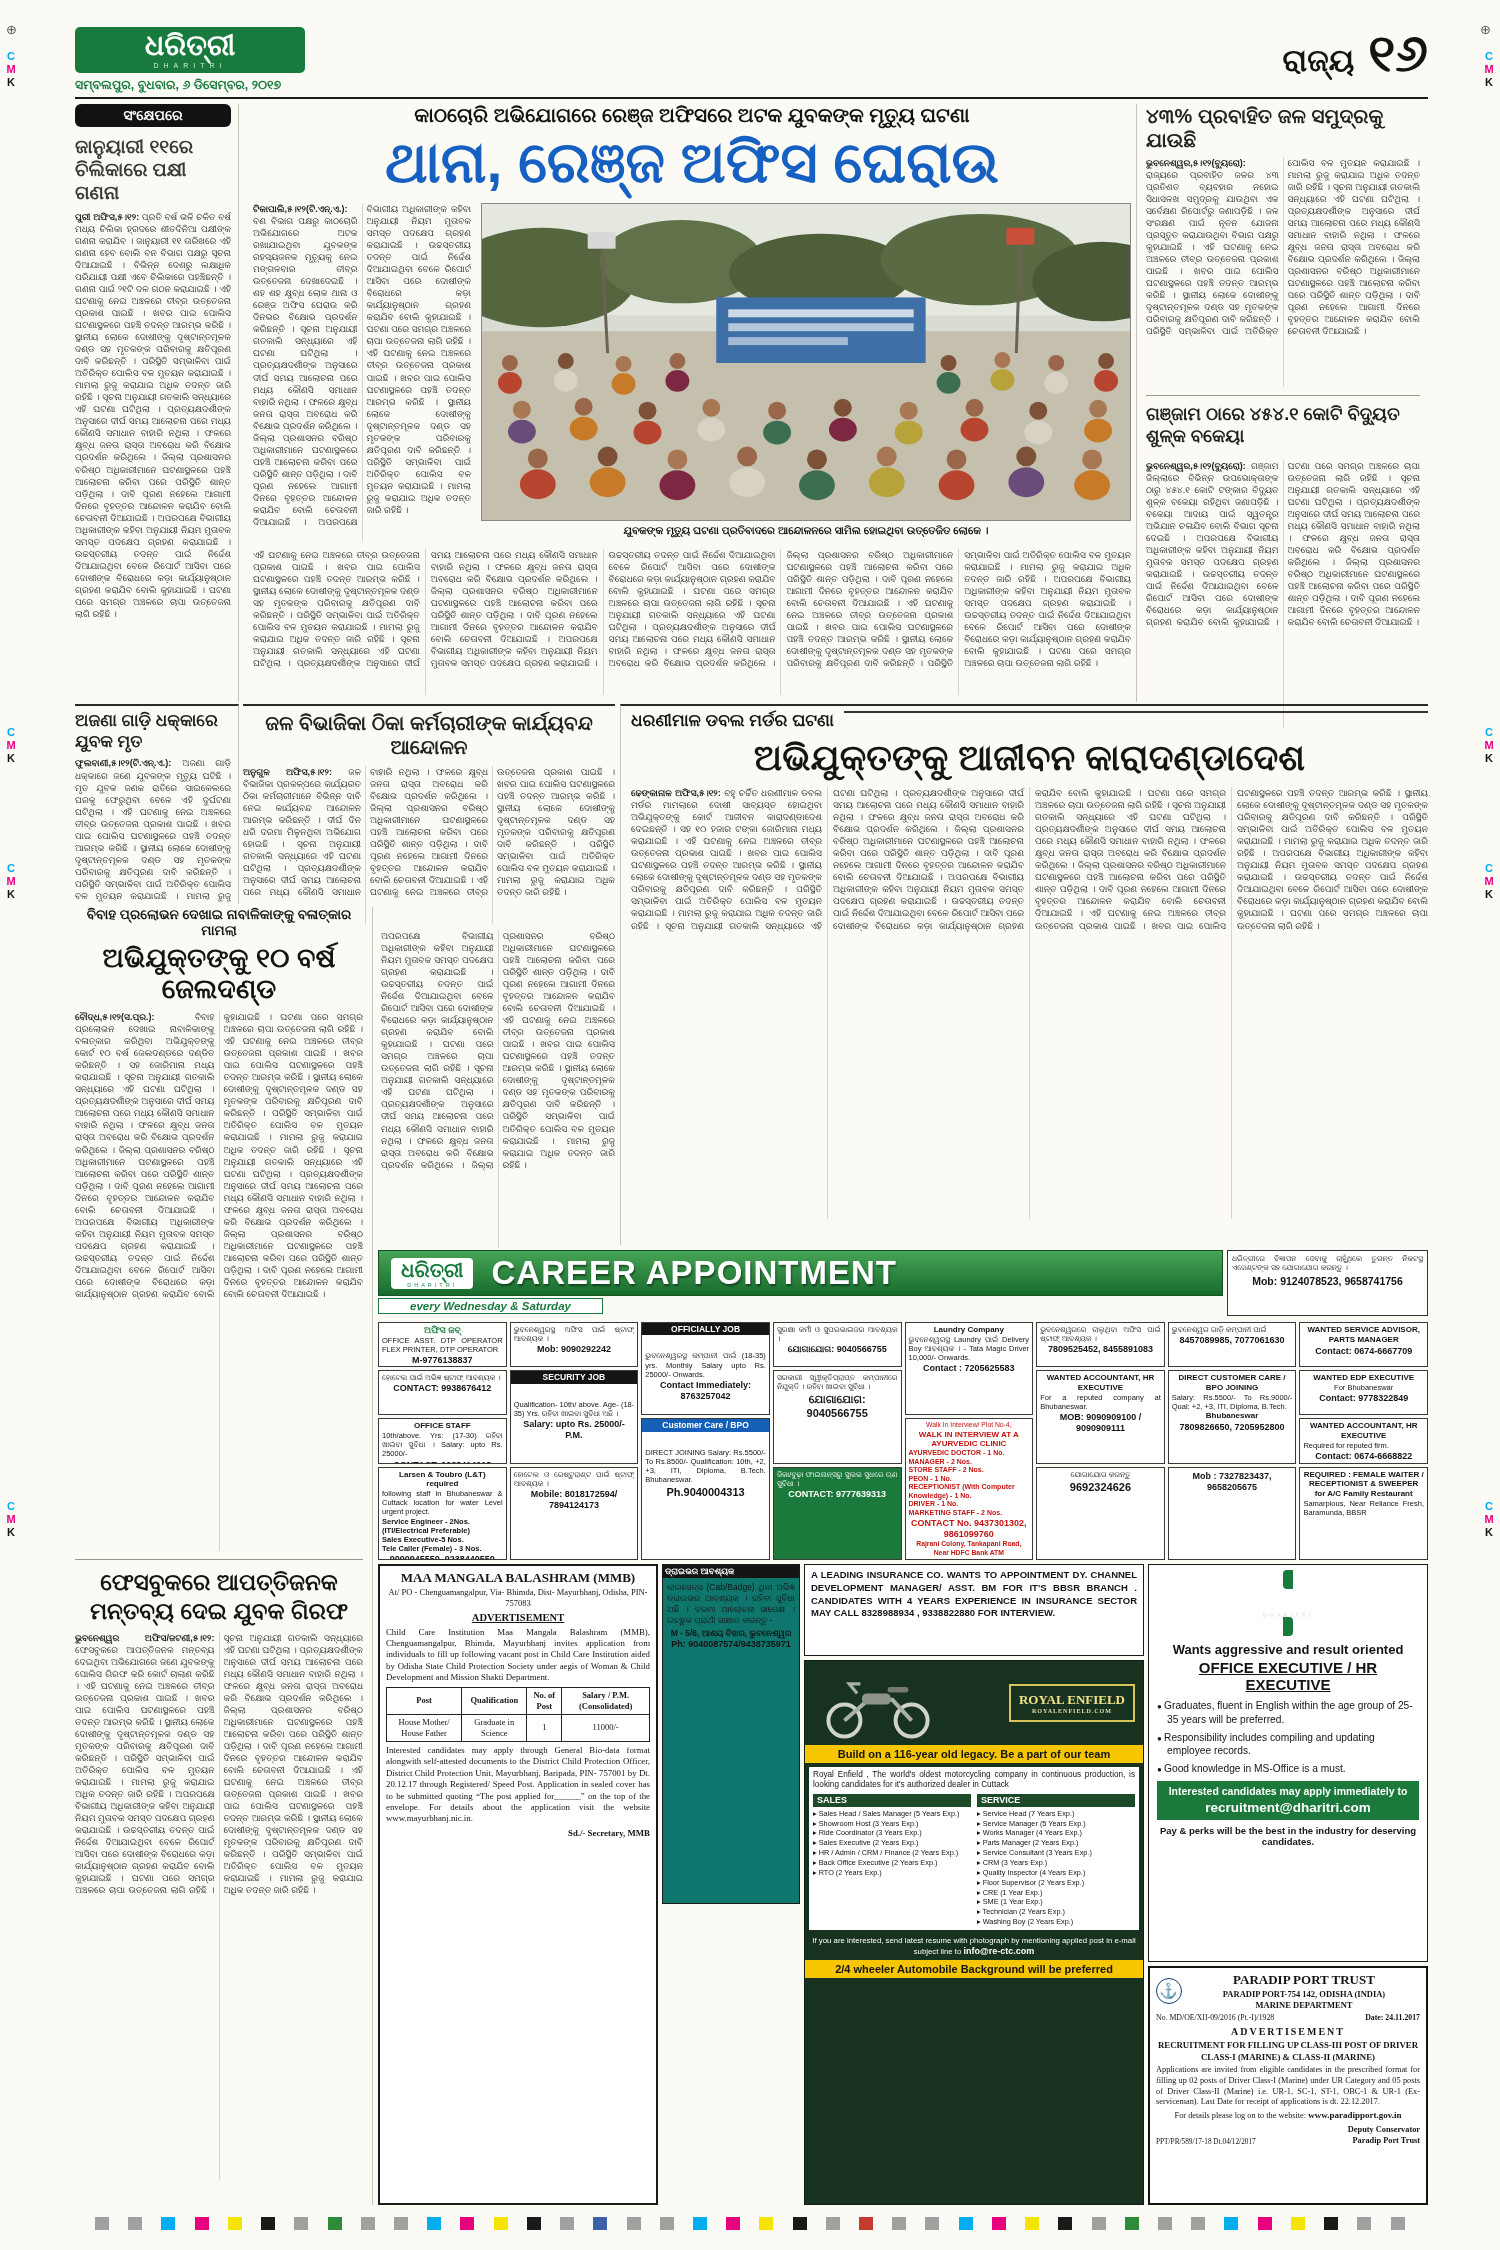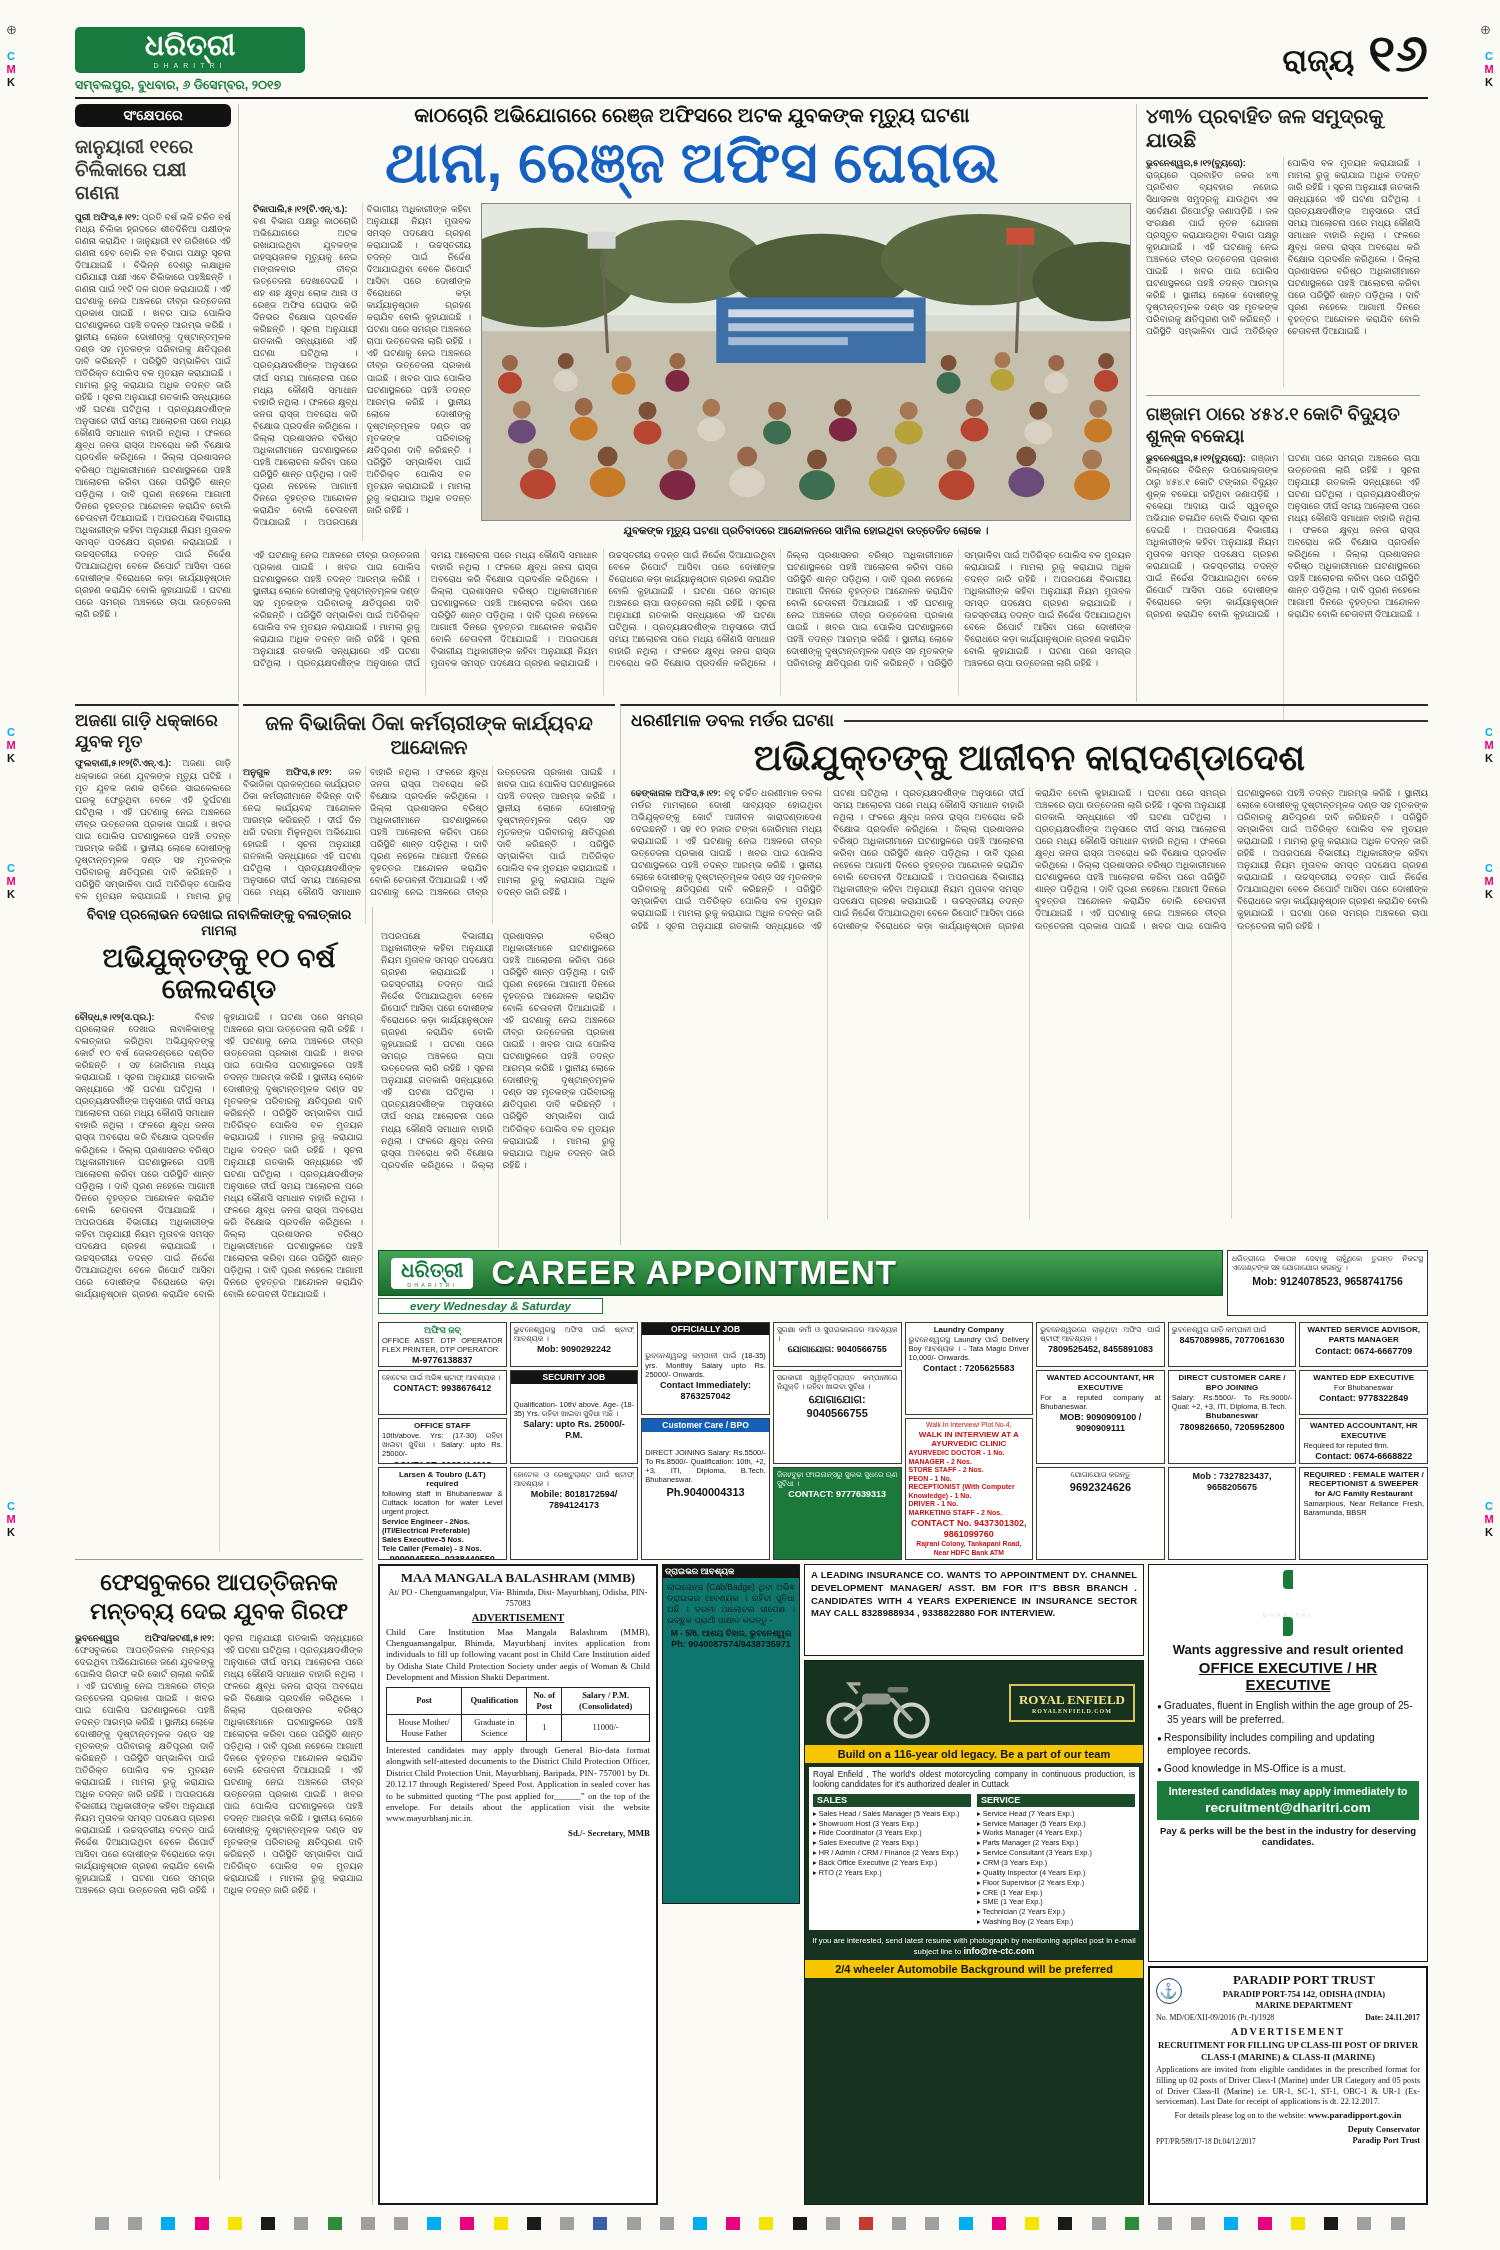--- a/index.html
+++ b/index.html
@@ -23,24 +23,24 @@
 .page-label .sec{font-size:31px;font-weight:bold}
 .page-label .num{font-size:52px;font-weight:bold;line-height:1}
 .head-rule{border-top:2px solid #1d1d1d}
 
 .brief-tag{background:#121212;color:#fff;font-size:14px;font-weight:bold;text-align:center;border-radius:6px;padding:3px 0}
 .hl{font-weight:bold;color:#222;line-height:1.22}
 .hl-brief{font-size:19px;margin:8px 0 6px;color:#3a3a3a}
 .kicker{font-size:20px;font-weight:bold;text-align:center;color:#111}
 .hl-main{font-size:57px;font-weight:bold;color:#1560c0;text-align:center;line-height:1.05;margin-top:6px}
 .hl-right{font-size:20px;margin-bottom:4px}
-.hl-right2{font-size:18px;margin:6px 0 4px}
+.hl-right2{font-size:18px;margin:6px 0 12px}
 .hl-mid{font-size:17px;margin-bottom:5px}
 .hl-strike{font-size:20px;text-align:center;margin-bottom:6px}
-.murder-kick{display:flex;align-items:center;gap:10px}
+.murder-kick{display:flex;gap:10px}
 .murder-kick .kt{font-size:17px;font-weight:bold;white-space:nowrap}
 .murder-kick .ln{flex:1;border-top:2px solid #333;height:0}
 .hl-murder{font-size:36px;font-weight:bold;text-align:center;margin:6px 0 8px}
 .kick-sm{font-size:13.5px;font-weight:bold;text-align:center}
 .hl-rape{font-size:27px;font-weight:bold;text-align:center;margin:4px 0 6px}
 .hl-fb{font-size:23px;font-weight:bold;text-align:center;line-height:1.25;margin-bottom:6px}
 .caption{font-size:10.5px;font-weight:bold;color:#111;padding-top:3px;text-align:center}
 .vsep-r{border-right:1px solid #c6c3ba}
 .vsep-l{border-left:1px solid #c6c3ba}
 .topline{border-top:2px solid #2a2a2a;padding-top:5px}

